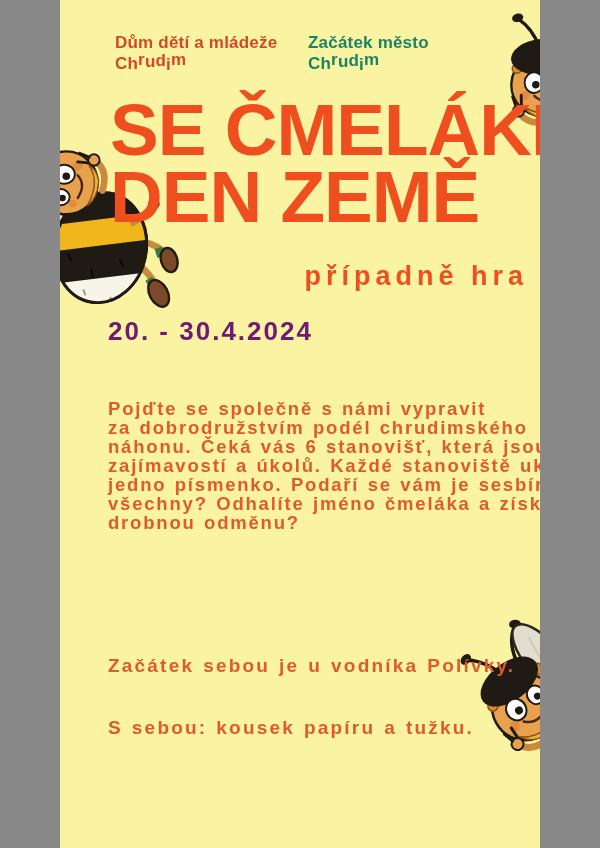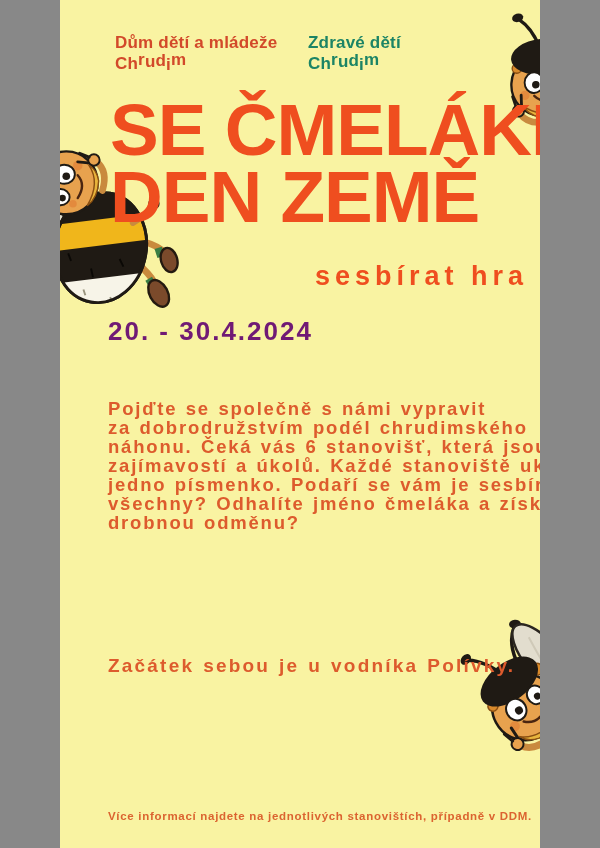--- a/index.html
+++ b/index.html
@@ -123,40 +123,40 @@
   </div>
 
   <div class="layer-text">
 
     <div class="logo logo-ddm">
       <div>Dům dětí a mládeže</div>
       <div><span style="position:relative;display:inline-block;top:0px">C</span><span style="position:relative;display:inline-block;top:0px">h</span><span style="position:relative;display:inline-block;top:-4px">r</span><span style="position:relative;display:inline-block;top:-2px">u</span><span style="position:relative;display:inline-block;top:-3px">d</span><span style="position:relative;display:inline-block;top:1px">i</span><span style="position:relative;display:inline-block;top:-4px">m</span></div>
     </div>
 
     <div class="logo logo-hc">
-      <div>Zdravé dětí</div>
+      <div>Začátek město</div>
       <div><span style="position:relative;display:inline-block;top:0px">C</span><span style="position:relative;display:inline-block;top:0px">h</span><span style="position:relative;display:inline-block;top:-4px">r</span><span style="position:relative;display:inline-block;top:-2px">u</span><span style="position:relative;display:inline-block;top:-3px">d</span><span style="position:relative;display:inline-block;top:1px">i</span><span style="position:relative;display:inline-block;top:-4px">m</span></div>
     </div>
 
     <div class="title">
       <div>SE ČMELÁKEM</div>
       <div>DEN ZEMĚ</div>
     </div>
 
-    <div class="subtitle">sesbírat hra</div>
+    <div class="subtitle">případně hra</div>
 
     <div class="date">20. - 30.4.2024</div>
 
     <div class="body-copy">Pojďte se společně s námi vypravit
 za dobrodružstvím podél chrudimského
 náhonu. Čeká vás 6 stanovišť, která jsou plná
 zajímavostí a úkolů. Každé stanoviště ukrývá
 jedno písmenko. Podaří se vám je sesbírat
 všechny? Odhalíte jméno čmeláka a získáte
 drobnou odměnu?</div>
 
     <div class="start-line">Začátek sebou je u vodníka Polívky.</div>
 
+    <div class="bring-line">S sebou: kousek papíru a tužku.</div>
 
-    <div class="footer-note">Více informací najdete na jednotlivých stanovištích, případně v DDM.</div>
 
   </div>
 </div>
 
 </body></html>

